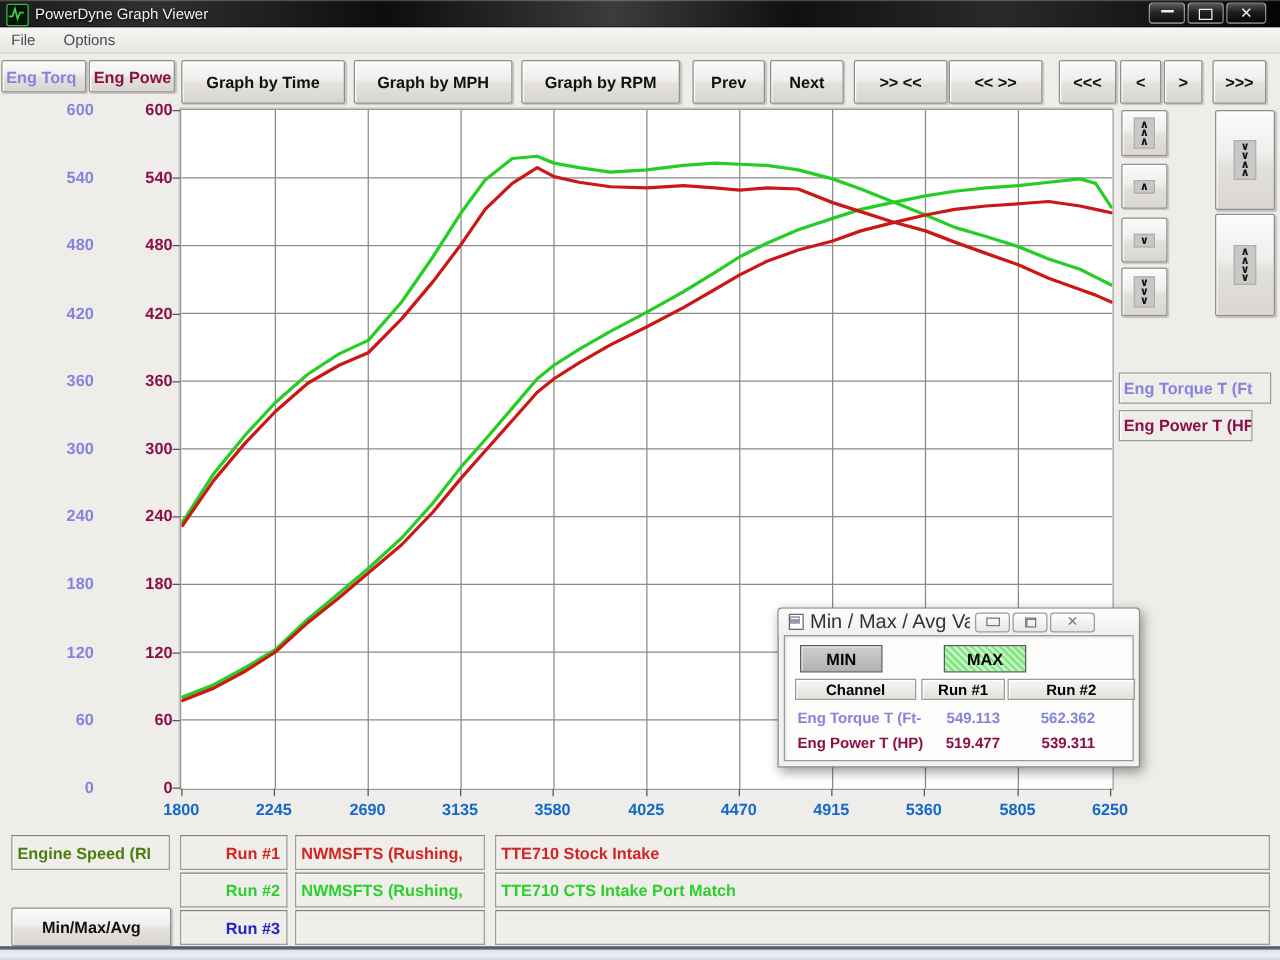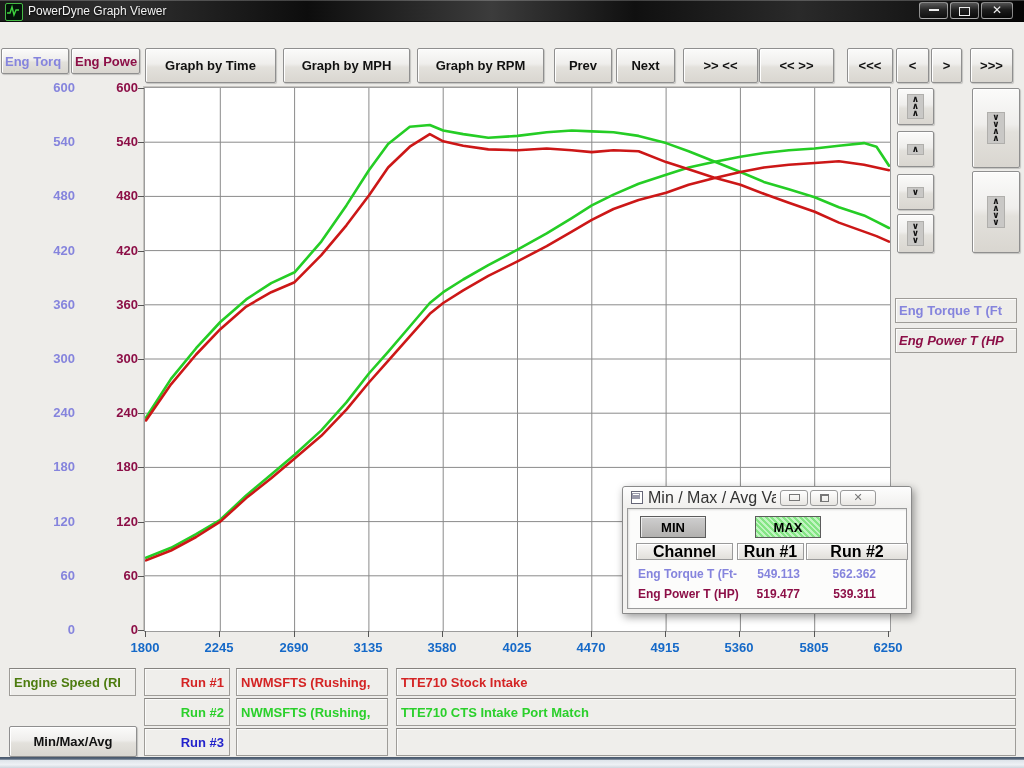--- a/index.html
+++ b/index.html
@@ -78,21 +78,21 @@
     border:1px solid #9a9a9a;box-shadow:inset 1px 1px 2px rgba(0,0,0,.12);box-sizing:border-box;}
   .mm-min{left:12px;top:7px;width:64px;height:20px;
     background:linear-gradient(#cfcfcf,#b2b1af);border:1px solid #5c5c5c;
     box-shadow:inset 1px 1px 0 rgba(255,255,255,.7);font-size:13px;font-weight:bold;
     display:flex;align-items:center;justify-content:center;}
   .mm-max{left:127px;top:7px;width:64px;height:20px;
     background:repeating-linear-gradient(45deg,#84e584 0 2px,#c2f5c2 2px 4px);
     border:1px solid #5c5c5c;font-size:13px;font-weight:bold;
     display:flex;align-items:center;justify-content:center;}
   .mm-head{background:linear-gradient(#f8f7f6,#e2e0db);border:1px solid #9a9a9a;
-    box-shadow:inset 1px 1px 0 #fff;font-size:16px;font-weight:bold;
+    box-shadow:inset 1px 1px 0 #fff;font-size:12px;font-weight:bold;
     display:flex;align-items:center;justify-content:center;box-sizing:border-box;}
   .mm-cell{position:absolute;font-size:12px;font-weight:bold;white-space:nowrap;}
 
   svg{display:block;}
 </style>
 </head>
 <body>
 
 <div class="app">
 
@@ -101,20 +101,24 @@
       <svg width="14" height="14" viewBox="0 0 14 14">
           <polyline points="1,9 4,9 6,3 8,11 10,6 13,6" fill="none" stroke="#3fd43f" stroke-width="1.4"></polyline>
         </svg>
     </div>
     <div class="abs titlebar-text">PowerDyne Graph Viewer</div>
     <div class="abs capbtn" style="left:919px;width:29px;"><span class="glyph-min"></span></div>
     <div class="abs capbtn" style="left:950px;width:29px;"><span class="glyph-box"></span></div>
     <div class="abs capbtn" style="left:981px;width:32px;font-size:12px;line-height:14px;"><span>✕</span></div>
   </div>
 
+  <div class="abs menubar">
+    <span class="menu-item">File</span>
+    <span class="menu-item">Options</span>
+  </div>
 
   <div class="abs btn chanbtn tq-text" style="left:1px;top:48px;width:68px;height:26px;">Eng Torq</div>
   <div class="abs btn chanbtn pw-text" style="left:71px;top:48px;width:69px;height:26px;">Eng Powe</div>
 
   <div class="abs btn" style="left:145px;top:48px;width:131px;height:35px;">Graph by Time</div>
   <div class="abs btn" style="left:283px;top:48px;width:127px;height:35px;">Graph by MPH</div>
   <div class="abs btn" style="left:417px;top:48px;width:127px;height:35px;">Graph by RPM</div>
   <div class="abs btn" style="left:554px;top:48px;width:58px;height:35px;">Prev</div>
   <div class="abs btn" style="left:616px;top:48px;width:59px;height:35px;">Next</div>
   <div class="abs btn" style="left:683px;top:48px;width:75px;height:35px;">&gt;&gt; &lt;&lt;</div>
@@ -226,21 +230,21 @@
   <div class="abs btn" style="left:897px;top:214px;width:37px;height:39px;">
       <span class="chev">∨<br>∨<br>∨</span>
     </div>
   <div class="abs btn" style="left:972px;top:88px;width:48px;height:80px;">
       <span class="chev">∨<br>∨<br>∧<br>∧</span>
     </div>
   <div class="abs btn" style="left:972px;top:171px;width:48px;height:82px;">
       <span class="chev">∧<br>∧<br>∨<br>∨</span>
     </div>
   <div class="abs labelbox tq-text" style="left:895px;top:298px;width:122px;height:25px;">Eng Torque T (Ft</div>
-  <div class="abs labelbox pw-text" style="left:895px;top:328px;width:122px;height:25px;font-style:italic;">Eng Power T (HP</div>
+  <div class="abs labelbox pw-text" style="left:895px;top:328px;width:107px;height:25px;">Eng Power T (HP</div>
 
   <div class="abs mmwin">
     <div class="abs mm-title">
       <span class="mm-icon"></span>
       <span class="mm-title-text">Min / Max / Avg Valu...</span>
       <span class="mm-caps">
         <span class="mm-cap" style="width:28px;">
             <span style="display:inline-block;width:9px;height:5px;border:1px solid #777;"></span>
           </span>
         <span class="mm-cap" style="width:28px;">

